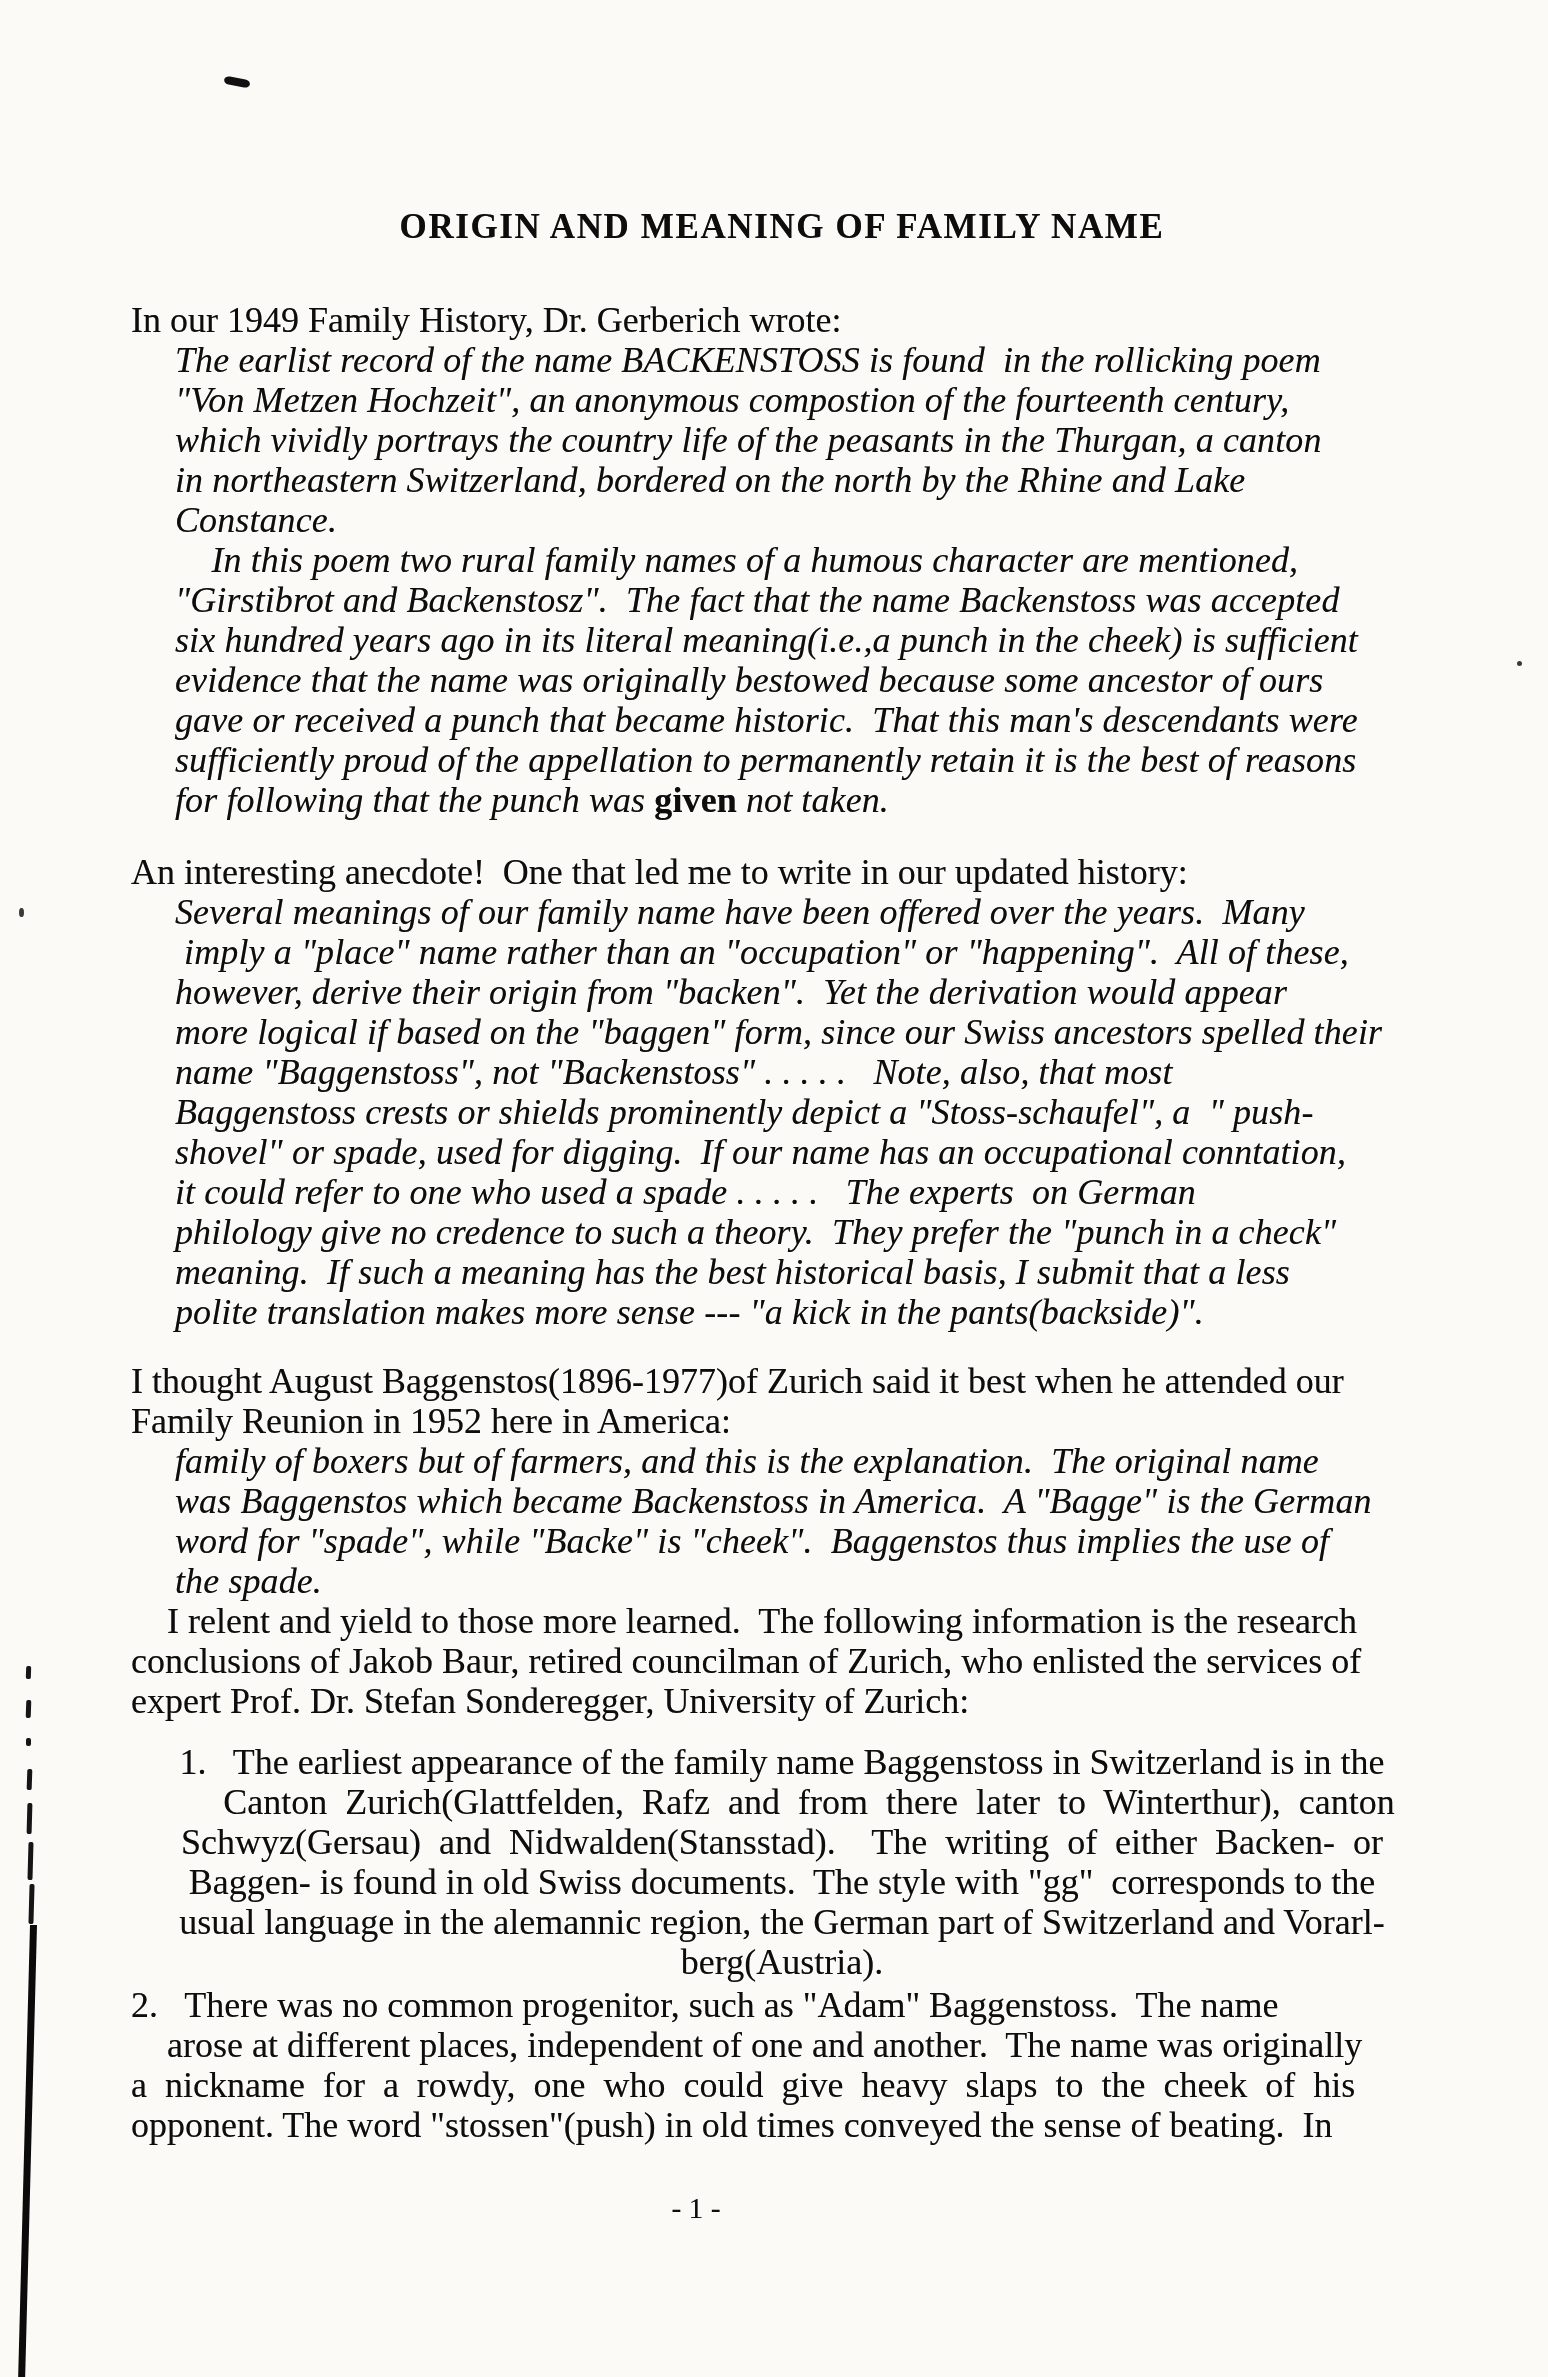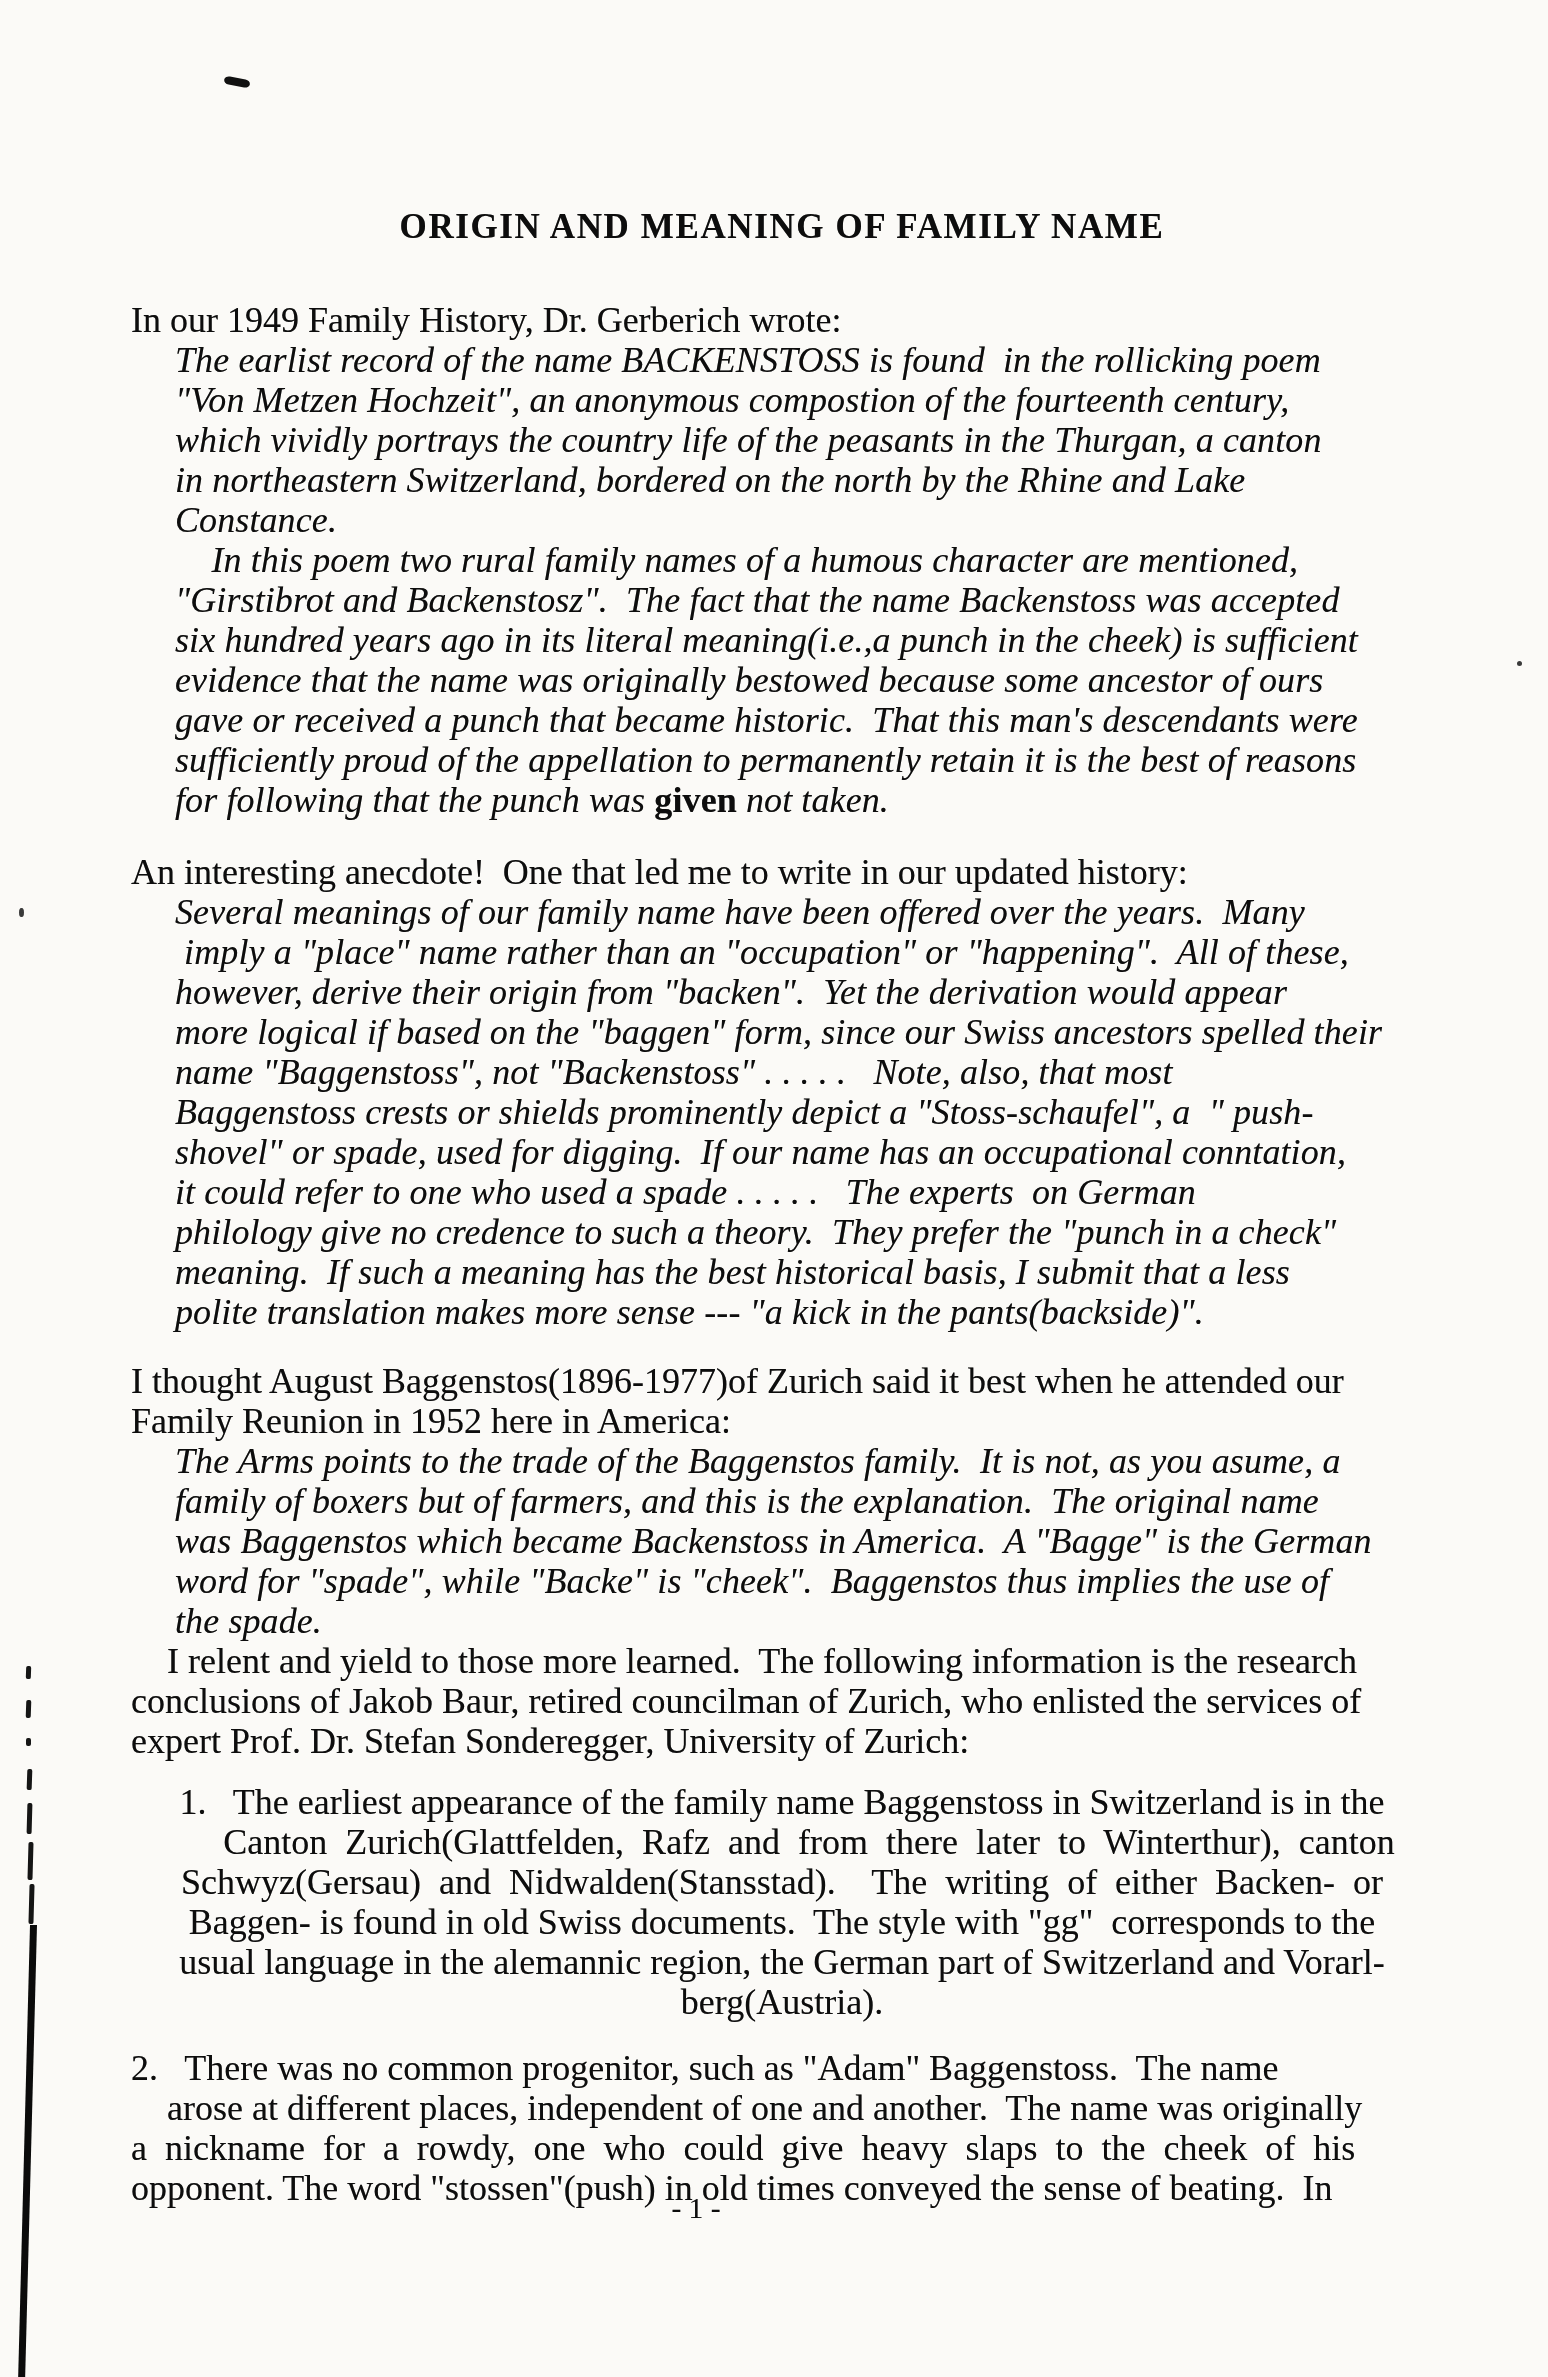--- a/index.html
+++ b/index.html
@@ -105,40 +105,39 @@
           <div class="line">it could refer to one who used a spade . . . . .   The experts  on German</div>
           <div class="line">philology give no credence to such a theory.  They prefer the "punch in a check"</div>
           <div class="line">meaning.  If such a meaning has the best historical basis, I submit that a less</div>
           <div class="line">polite translation makes more sense --- "a kick in the pants(backside)".</div>
         </div>
         <div class="block body" style="margin-top: 29px;">
           <div class="line">I thought August Baggenstos(1896-1977)of Zurich said it best when he attended our</div>
           <div class="line">Family Reunion in 1952 here in America:</div>
         </div>
         <div class="block quote">
-          <div class="line">The Arms points to the trade of the Baggenstos family.  It is not, as you asume, a</div>
           <div class="line">family of boxers but of farmers, and this is the explanation.  The original name</div>
           <div class="line">was Baggenstos which became Backenstoss in America.  A "Bagge" is the German</div>
           <div class="line">word for "spade", while "Backe" is "cheek".  Baggenstos thus implies the use of</div>
           <div class="line">the spade.</div>
         </div>
         <div class="block body">
           <div class="line">    I relent and yield to those more learned.  The following information is the research</div>
           <div class="line">conclusions of Jakob Baur, retired councilman of Zurich, who enlisted the services of</div>
           <div class="line">expert Prof. Dr. Stefan Sonderegger, University of Zurich:</div>
         </div>
         <div class="block body" style="margin-top: 20.5px; text-align: center;">
           <div class="line">1.   The earliest appearance of the family name Baggenstoss in Switzerland is in the</div>
           <div class="line">      Canton  Zurich(Glattfelden,  Rafz  and  from  there  later  to  Winterthur),  canton</div>
           <div class="line">Schwyz(Gersau)  and  Nidwalden(Stansstad).    The  writing  of  either  Backen-  or</div>
           <div class="line">Baggen- is found in old Swiss documents.  The style with "gg"  corresponds to the</div>
           <div class="line">usual language in the alemannic region, the German part of Switzerland and Vorarl-</div>
           <div class="line">berg(Austria).</div>
         </div>
-        <div class="block body" style="margin-top: 26px;">
+        <div class="block body" style="margin-top: 3px;">
           <div class="line">2.   There was no common progenitor, such as "Adam" Baggenstoss.  The name</div>
           <div class="line">    arose at different places, independent of one and another.  The name was originally</div>
           <div class="line">a  nickname  for  a  rowdy,  one  who  could  give  heavy  slaps  to  the  cheek  of  his</div>
           <div class="line">opponent. The word "stossen"(push) in old times conveyed the sense of beating.  In</div>
         </div>
       </div>
   </div>
 
   <div class="pagenum">- 1 -</div>
 

